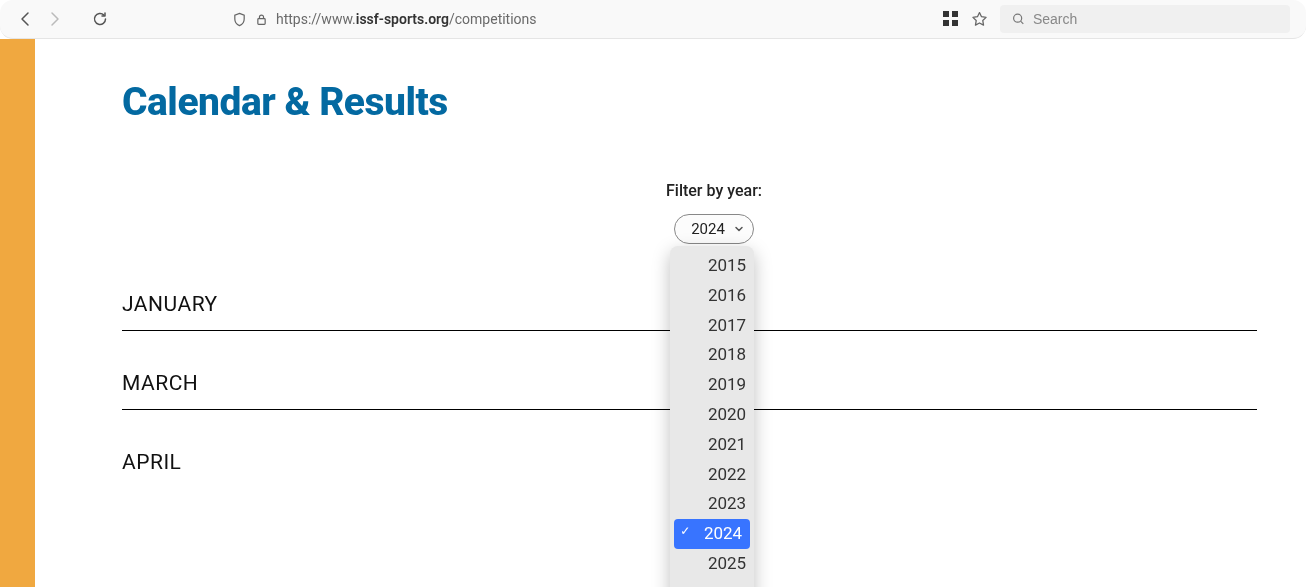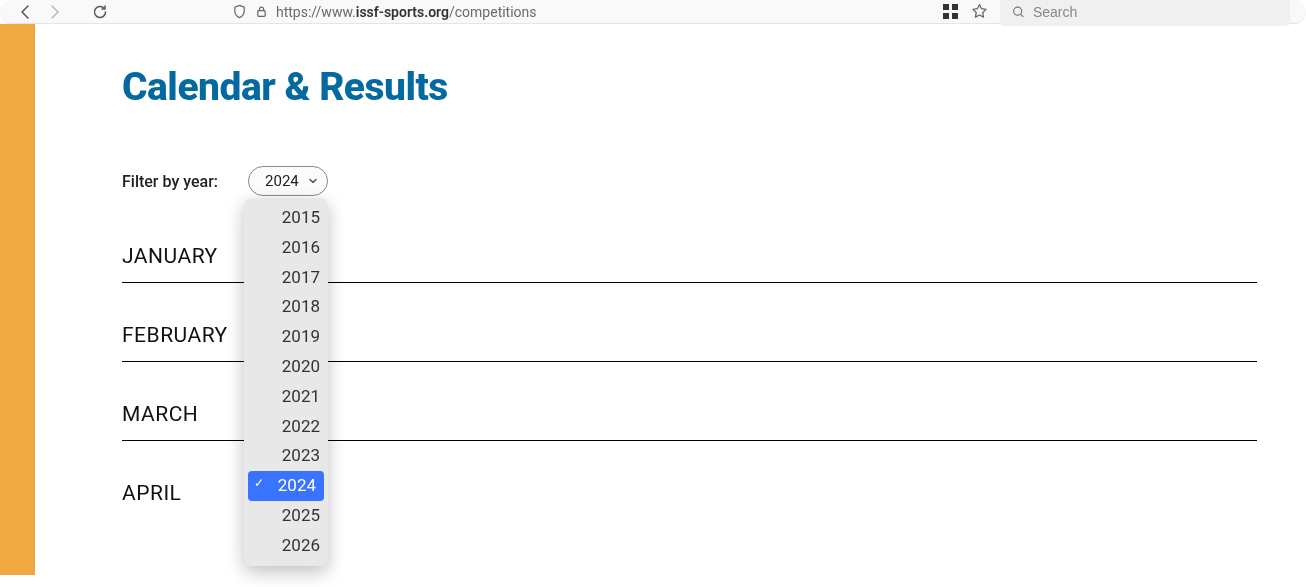--- a/index.html
+++ b/index.html
@@ -12,21 +12,21 @@
       font-family: -apple-system, BlinkMacSystemFont, "Segoe UI", Roboto, Helvetica, Arial, sans-serif;
       width: 1306px;
       height: 587px;
       overflow: hidden;
       background: #ffffff;
       position: relative;
     }
 
     
     .browser-bar {
-      height: 24px;
+      height: 39px;
       background: #f9f9f9;
       border-bottom: 1px solid #e5e5e5;
       display: flex;
       align-items: center;
       padding: 0 8px;
       gap: 4px;
       border-radius: 13px;
     }
 
     .nav-buttons {
@@ -141,22 +141,23 @@
       font-size: 39px;
       font-weight: 800;
       color: #0369a1;
       margin-bottom: 56px;
       letter-spacing: -0.5px;
     }
 
     .filter-row {
       display: flex;
       align-items: center;
-      gap: 30px;
+      gap: 14px;
       margin-bottom: 48px;
+      flex-direction: column;
     }
 
     .filter-label {
       font-size: 16px;
       color: #222;
       font-weight: 500;
     }
 
     .year-select-wrapper {
       position: relative;
@@ -338,23 +339,20 @@
           </div>
       </div>
     </div>
 
     <div class="months" id="months-list">
 
     <div class="month">
           <div class="month-name">JANUARY</div>
         </div>
         <div class="month">
-          <div class="month-name">FEBRUARY</div>
-        </div>
-        <div class="month">
           <div class="month-name">MARCH</div>
         </div>
         <div class="month no-border">
           <div class="month-name">APRIL</div>
         </div>
       </div>
   </div>
 </div>
 
 </body></html>

